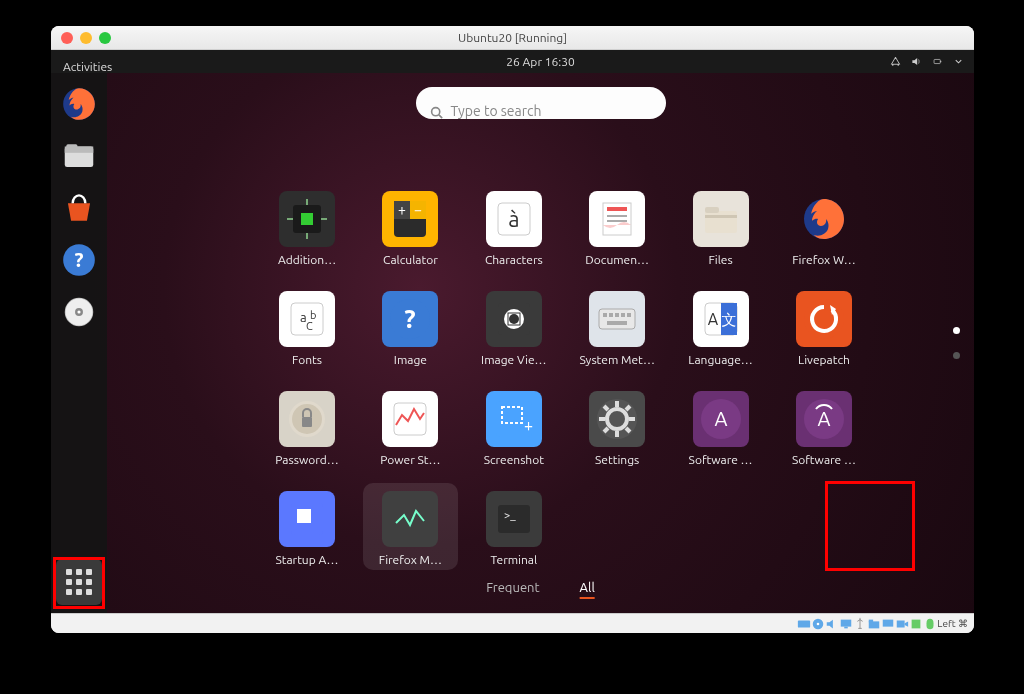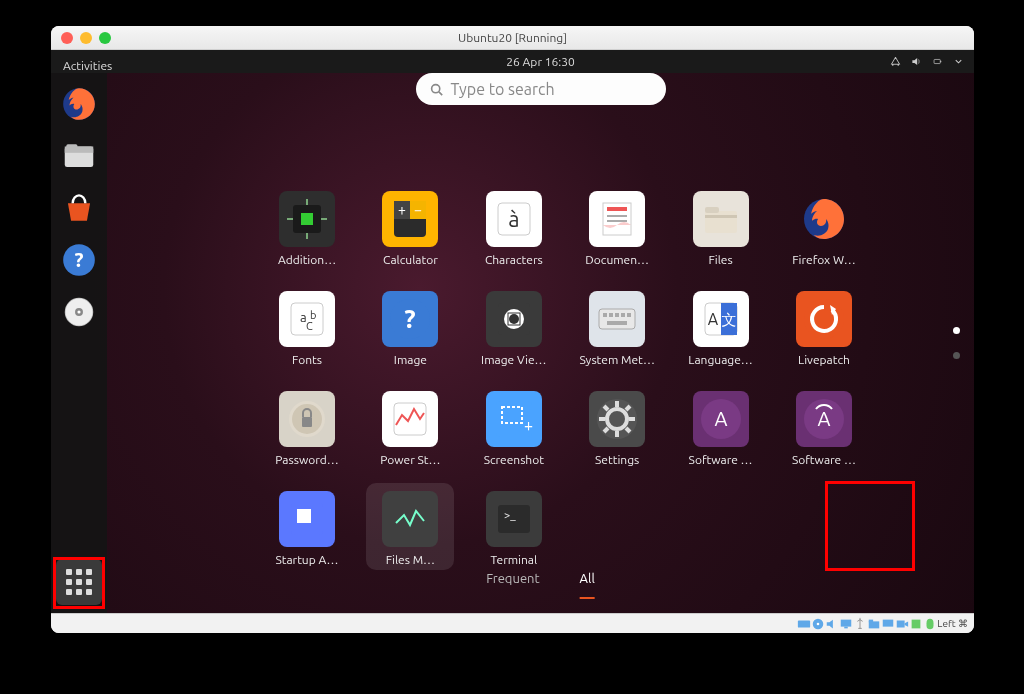--- a/index.html
+++ b/index.html
@@ -21,21 +21,21 @@
   .tl { width:12px; height:12px; border-radius:50%; }
   .tl.red{background:#ff5f57}.tl.yellow{background:#febc2e}.tl.green{background:#28c840}
   .mac-title { position:absolute; left:50%; transform:translateX(-50%); }
 
   
   .gnome-topbar {
     height:23px; background:#1a1a1a; color:#ddd; font-size:12px;
     display:flex; align-items:center; justify-content:space-between;
     padding:0 10px;
   }
-  .activities { padding:13px 2px; border-bottom:4px solid #b91c1c;margin-top:12px; }
+  .activities { padding:13px 2px; border-bottom:2px solid #b91c1c;margin-top:12px; }
   .topbar-center { position:absolute; left:50%; transform:translateX(-50%);margin-left:28px; }
   .topbar-right { display:flex; gap:10px; align-items:center; }
   .tri-icon { width:11px; height:11px; fill:#ccc; }
 
   
   .desktop {
     flex:1; position:relative;
     background: radial-gradient(circle at 40% 40%, #4a1a2e 0%, #2a0e1a 40%, #1a0810 100%);
     overflow:hidden;
   }
@@ -52,24 +52,24 @@
   .show-apps { background:#3a3a3a; position:relative; margin-bottom:8px;}
   .dots9 { display:grid; grid-template-columns:repeat(3,6px); grid-template-rows:repeat(3,6px); gap:4px;}
   .dots9 span{width:6px;height:6px;background:#ddd;border-radius:1px}
   .highlight-red { position:absolute; border:3px solid red; }
   .hl-apps { left:2px; bottom:4px; width:52px; height:52px; }
   .hl-term { left:718px; top:408px; width:90px; height:90px; }
 
   .overview { position:absolute; left:56px; right:0; top:0; bottom:0; }
 
   .search-bar {
-    position:absolute; top:0; left:50%; transform:translateX(-50%);
+    position:absolute; top:14px; left:50%; transform:translateX(-50%);
     width:250px; height:32px; background:#fdfdfd; border-radius:20px;
-    display:flex; align-items:center; padding:0 14px; gap:8px;
-    color:#888; font-size:16px;
+    display:flex; align-items:flex-end; padding:0 14px; gap:8px;
+    color:#888; font-size:14px;
   }
   .search-bar svg{width:13px;height:13px;stroke:#888;fill:none;stroke-width:2}
 
   .app-grid {
     position:absolute; top:110px; left:150px; right:100px;
     display:grid; grid-template-columns:repeat(6, 100px); grid-auto-rows:100px;
     gap:0 0; justify-content:space-between;
   }
   .app {
     display:flex; flex-direction:column; align-items:center;
@@ -81,21 +81,21 @@
     background:#eee;
   }
   .app .label { max-width:90px; white-space:nowrap; overflow:hidden; text-overflow:ellipsis; text-align:left;}
   .app.hovered .icon-wrap { background:rgba(255,255,255,0.10); }
   .icon-wrap{ padding:8px 16px 4px; border-radius:10px; display:flex; flex-direction:column; align-items:center; gap:6px;}
 
   .view-tabs {
     position:absolute; bottom:14px; left:50%; transform:translateX(-50%);
     display:flex; gap:40px; font-size:13px; color:#bbb;
   }
-  .view-tabs .sel{ color:#fff; border-bottom:2px solid #e95420; padding-bottom:12px;}
+  .view-tabs .sel{ color:#fff; border-bottom:2px solid #e95420; padding-bottom:3px;}
 
   .pager { position:absolute; right:14px; top:50%; transform:translateY(-50%);
     display:flex; flex-direction:column; gap:18px;}
   .pager span{width:7px;height:7px;border-radius:50%;background:#fff}
   .pager span.dim{background:#555}
 
   
   .vb-status {
     height:20px; background:#f2f2f2; border-top:1px solid #ccc;
     display:flex; align-items:center; justify-content:flex-end; 
@@ -456,21 +456,21 @@
             </div>
           </div>
           <div class="app hovered">
             <div class="icon-wrap">
               <div class="icon" style="background: rgb(64, 64, 64);">
                 <svg viewBox="0 0 48 48" width="48" height="48">
                   <rect x="8" y="8" width="32" height="32" rx="4" fill="#404040"></rect>
                   <polyline points="10,28 18,20 24,30 30,16 38,26" fill="none" stroke="#7fc" stroke-width="2"></polyline>
                 </svg>
               </div>
-              <div class="label">Files M…</div>
+              <div class="label">Firefox M…</div>
             </div>
           </div>
           <div class="app">
             <div class="icon-wrap">
               <div class="icon" style="background: rgb(59, 59, 59);">
                 <svg viewBox="0 0 48 48" width="48" height="48">
                   <rect x="8" y="10" width="32" height="28" rx="3" fill="#2b2b2b"></rect>
                   <text x="14" y="24" font-size="11" fill="#eee">&gt;_</text>
                 </svg>
               </div>

